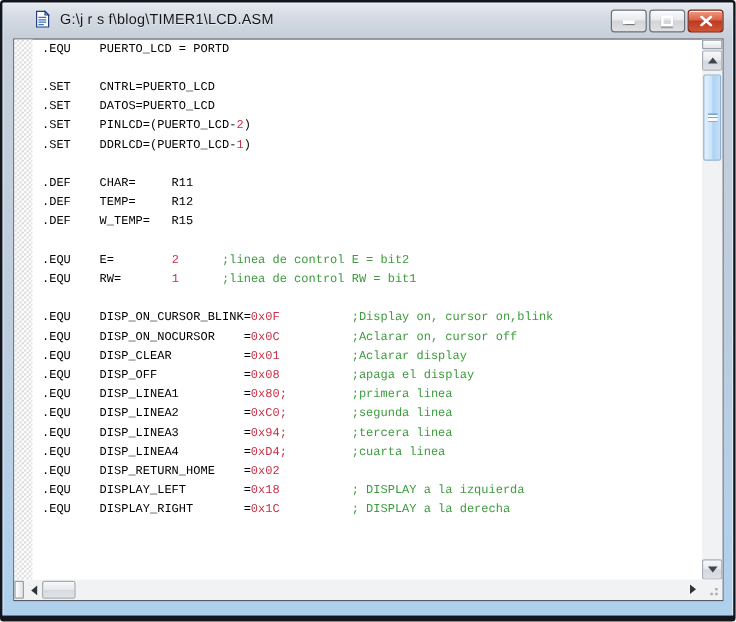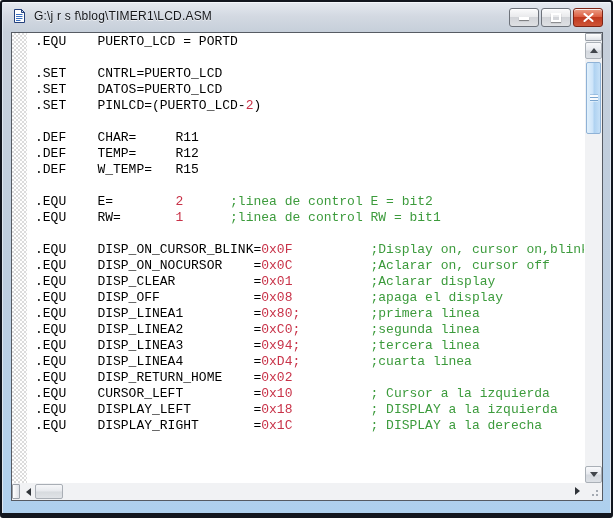--- a/index.html
+++ b/index.html
@@ -17,21 +17,21 @@
     border:2px solid #12161e;
     border-bottom-width:5px;
     border-radius:3px;
     background:linear-gradient(180deg,#e6eaf0 0px,#d3d9e2 14px,#c6cfda 30px,#bccddf 55%,#b4d0ea 85%,#aed0ee 100%);
     box-shadow:inset 0 1px 0 #f4f7fb, inset 1px 0 0 #dfe7f0, inset -1px 0 0 #dfe7f0;
   }
 
   
   .titlebar{
     position:absolute;left:0;top:0;right:0;height:28px;
-    display:flex;align-items:center;padding-left:9px;
+    display:flex;align-items:center;padding-left:25px;
   }
   .doc-icon{width:16px;height:16px;flex:0 0 16px;}
   .window-title{
     margin-left:7px;font-size:12px;color:#14161a;letter-spacing:0.2px;
     white-space:nowrap;text-shadow:0 1px 0 rgba(255,255,255,.55);
   }
   .win-buttons{position:absolute;right:8px;top:6px;display:flex;gap:2px;}
   .win-btn{
     width:30px;height:19px;border:1px solid #6e737b;border-radius:3px;
     display:flex;align-items:center;justify-content:center;
@@ -59,21 +59,21 @@
       linear-gradient(45deg,#dcdcdc 25%,transparent 25%,transparent 75%,#dcdcdc 75%);
     background-size:4px 4px;
     background-position:0 0,2px 2px;
   }
   .code{
     position:absolute;left:23px;top:1px;right:18px;bottom:18px;overflow:hidden;
   }
   .code-line{
     height:16px;line-height:16px;white-space:pre;
     font-family:"Liberation Mono","DejaVu Sans Mono",monospace;
-    font-size:13px;color:var(--plain-color);
+    font-size:10px;color:var(--plain-color);
   }
   .seg-n{color:var(--num-color);}
   .seg-c{color:var(--comment-color);}
 
   
   .vscroll{
     position:absolute;right:0;top:0;width:17px;bottom:17px;
     background:#f1f2f4;
   }
   .v-splitter{
@@ -155,38 +155,38 @@
   </div>
 
   <div class="client">
     <div class="gutter"></div>
     <div class="code">
         <div class="code-line"><span class="seg-p">.EQU    PUERTO_LCD = PORTD</span></div>
         <div class="code-line"></div>
         <div class="code-line"><span class="seg-p">.SET    CNTRL=PUERTO_LCD</span></div>
         <div class="code-line"><span class="seg-p">.SET    DATOS=PUERTO_LCD</span></div>
         <div class="code-line"><span class="seg-p">.SET    PINLCD=(PUERTO_LCD-</span><span class="seg-n">2</span><span class="seg-p">)</span></div>
+        <div class="code-line"><span class="seg-p">.SET    DDRLCD=(PUERTO_LCD-</span><span class="seg-n">1</span><span class="seg-p">)</span></div>
         <div class="code-line"></div>
         <div class="code-line"><span class="seg-p">.DEF    CHAR=     R11</span></div>
         <div class="code-line"><span class="seg-p">.DEF    TEMP=     R12</span></div>
         <div class="code-line"><span class="seg-p">.DEF    W_TEMP=   R15</span></div>
         <div class="code-line"></div>
         <div class="code-line"><span class="seg-p">.EQU    E=        </span><span class="seg-n">2</span><span class="seg-p">      </span><span class="seg-c">;linea de control E = bit2</span></div>
         <div class="code-line"><span class="seg-p">.EQU    RW=       </span><span class="seg-n">1</span><span class="seg-p">      </span><span class="seg-c">;linea de control RW = bit1</span></div>
         <div class="code-line"></div>
         <div class="code-line"><span class="seg-p">.EQU    DISP_ON_CURSOR_BLINK=</span><span class="seg-n">0x0F</span><span class="seg-p">          </span><span class="seg-c">;Display on, cursor on,blink</span></div>
         <div class="code-line"><span class="seg-p">.EQU    DISP_ON_NOCURSOR    =</span><span class="seg-n">0x0C</span><span class="seg-p">          </span><span class="seg-c">;Aclarar on, cursor off</span></div>
         <div class="code-line"><span class="seg-p">.EQU    DISP_CLEAR          =</span><span class="seg-n">0x01</span><span class="seg-p">          </span><span class="seg-c">;Aclarar display</span></div>
         <div class="code-line"><span class="seg-p">.EQU    DISP_OFF            =</span><span class="seg-n">0x08</span><span class="seg-p">          </span><span class="seg-c">;apaga el display</span></div>
         <div class="code-line"><span class="seg-p">.EQU    DISP_LINEA1         =</span><span class="seg-n">0x80;</span><span class="seg-p">         </span><span class="seg-c">;primera linea</span></div>
         <div class="code-line"><span class="seg-p">.EQU    DISP_LINEA2         =</span><span class="seg-n">0xC0;</span><span class="seg-p">         </span><span class="seg-c">;segunda linea</span></div>
         <div class="code-line"><span class="seg-p">.EQU    DISP_LINEA3         =</span><span class="seg-n">0x94;</span><span class="seg-p">         </span><span class="seg-c">;tercera linea</span></div>
         <div class="code-line"><span class="seg-p">.EQU    DISP_LINEA4         =</span><span class="seg-n">0xD4;</span><span class="seg-p">         </span><span class="seg-c">;cuarta linea</span></div>
         <div class="code-line"><span class="seg-p">.EQU    DISP_RETURN_HOME    =</span><span class="seg-n">0x02</span></div>
-        <div class="code-line"><span class="seg-p">.EQU    CURSOR_LEFT         =</span><span class="seg-n">0x10</span><span class="seg-p">          </span><span class="seg-c">; Cursor a la izquierda</span></div>
         <div class="code-line"><span class="seg-p">.EQU    DISPLAY_LEFT        =</span><span class="seg-n">0x18</span><span class="seg-p">          </span><span class="seg-c">; DISPLAY a la izquierda</span></div>
         <div class="code-line"><span class="seg-p">.EQU    DISPLAY_RIGHT       =</span><span class="seg-n">0x1C</span><span class="seg-p">          </span><span class="seg-c">; DISPLAY a la derecha</span></div>
       </div>
 
     <div class="vscroll">
       <div class="v-splitter"></div>
       <div class="scroll-btn">
         <div class="tri-up"></div>
       </div>
       <div class="v-thumb"></div>

